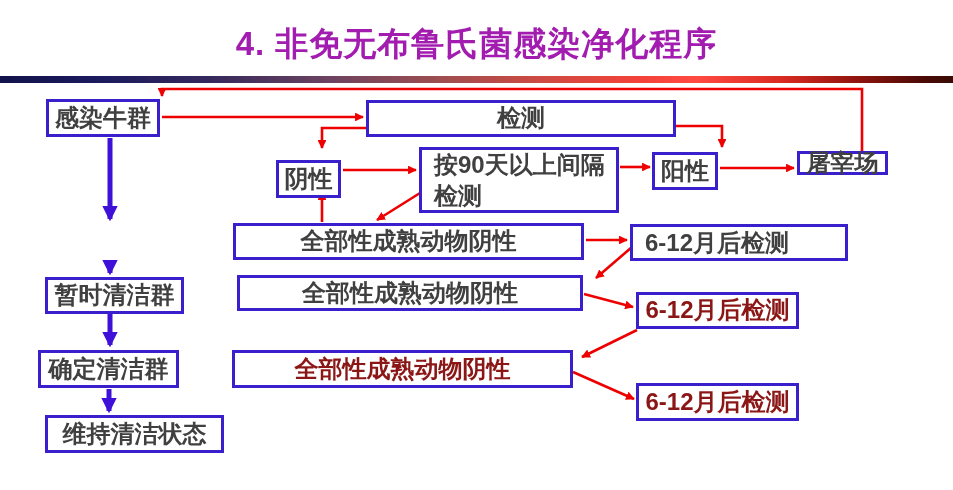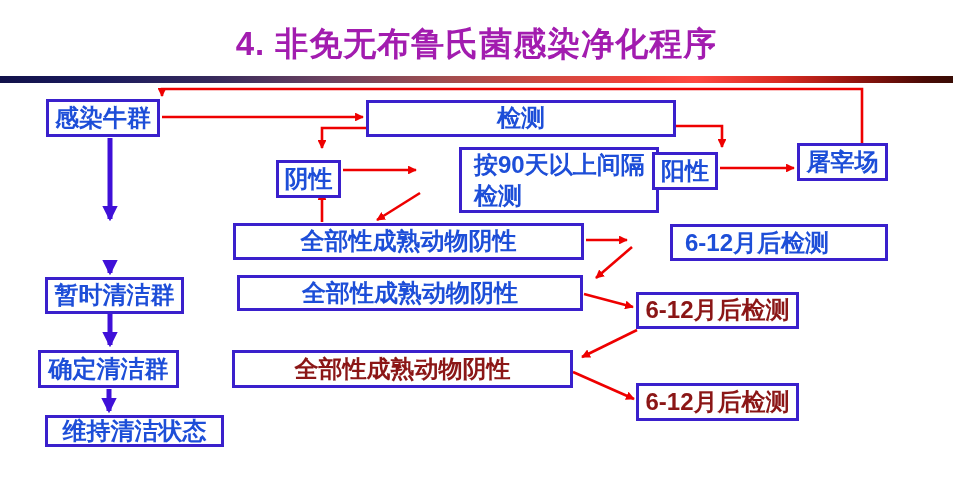--- a/index.html
+++ b/index.html
@@ -25,25 +25,25 @@
       #9d4e50 46%, #cf4a42 57%, #f2423a 67%, #ff4a42 73%,
       #d92b22 82%, #8f140e 90%, #4a0a05 97%, #380c05 100%);
   }
   svg.arrows{position:absolute;left:0;top:0;}
   .box{
     position:absolute;
     box-sizing:border-box;
     border:3px solid #3a20cc;
     background:#ffffff;
     display:flex;align-items:center;justify-content:center;
-    font-size:24px;font-weight:bold;color:#1d4ed8;
+    font-size:24px;font-weight:bold;color:#404040;
     line-height:1.2;
     white-space:pre-line;
   }
-  .box.leftalign{justify-content:flex-start;padding-left:12px;text-align:left;line-height:1.3;margin-left:40px;}
+  .box.leftalign{justify-content:flex-start;padding-left:12px;text-align:left;line-height:1.3;}
   .box.dkred{color:#8b1616;}
 </style>
 </head>
 <body>
 
 <div id="slide">
 
   <div id="title">4. 非免无布鲁氏菌感染净化程序</div>
   <div id="gradbar"></div>
 
@@ -92,28 +92,28 @@
 
       <path d="M637,330 L582,357" marker-end="url(#ra)"></path>
 
       <path d="M573,372 L634,399" marker-end="url(#ra)"></path>
     </g>
   </svg>
 
   <div class="box" style="left:46px;top:99px;width:114px;height:38px">感染牛群</div>
   <div class="box" style="left:45px;top:277px;width:139px;height:37px">暂时清洁群</div>
   <div class="box" style="left:38px;top:350px;width:141px;height:38px">确定清洁群</div>
-  <div class="box" style="left:45px;top:415px;width:179px;height:32px">维持清洁状态</div>
+  <div class="box" style="left:45px;top:415px;width:179px;height:38px">维持清洁状态</div>
 
   <div class="box" style="left:366px;top:100px;width:310px;height:37px">检测</div>
   <div class="box" style="left:276px;top:160px;width:65px;height:38px">阴性</div>
   <div class="box leftalign" style="left:419px;top:147px;width:200px;height:66px">按90天以上间隔
 检测</div>
   <div class="box" style="left:652px;top:152px;width:66px;height:38px">阳性</div>
-  <div class="box" style="left:797px;top:143px;width:91px;height:38px">屠宰场</div>
+  <div class="box" style="left:797px;top:151px;width:91px;height:24px">屠宰场</div>
 
   <div class="box" style="left:233px;top:223px;width:351px;height:37px">全部性成熟动物阴性</div>
   <div class="box leftalign" style="left:630px;top:224px;width:218px;height:37px">6-12月后检测</div>
   <div class="box" style="left:237px;top:275px;width:346px;height:36px">全部性成熟动物阴性</div>
   <div class="box dkred" style="left:636px;top:292px;width:163px;height:37px">6-12月后检测</div>
   <div class="box dkred" style="left:232px;top:350px;width:341px;height:38px">全部性成熟动物阴性</div>
   <div class="box dkred" style="left:636px;top:383px;width:163px;height:38px">6-12月后检测</div>
 
 </div>
 

